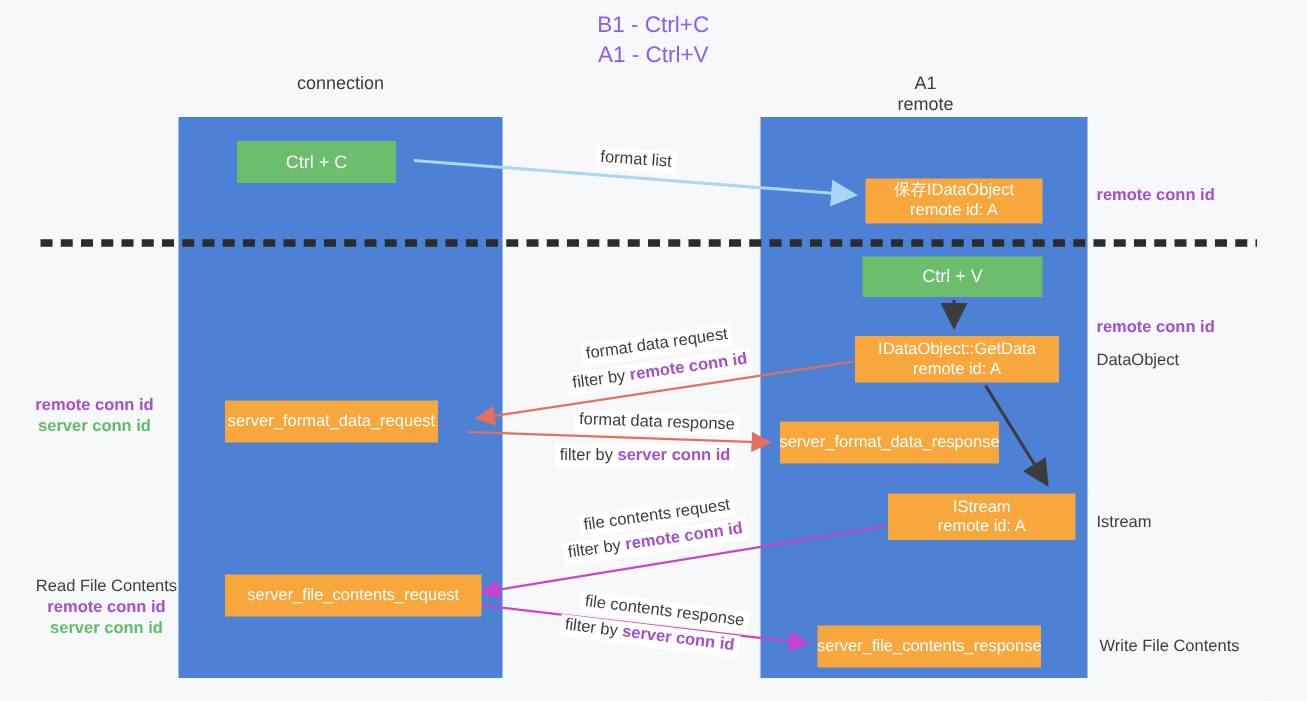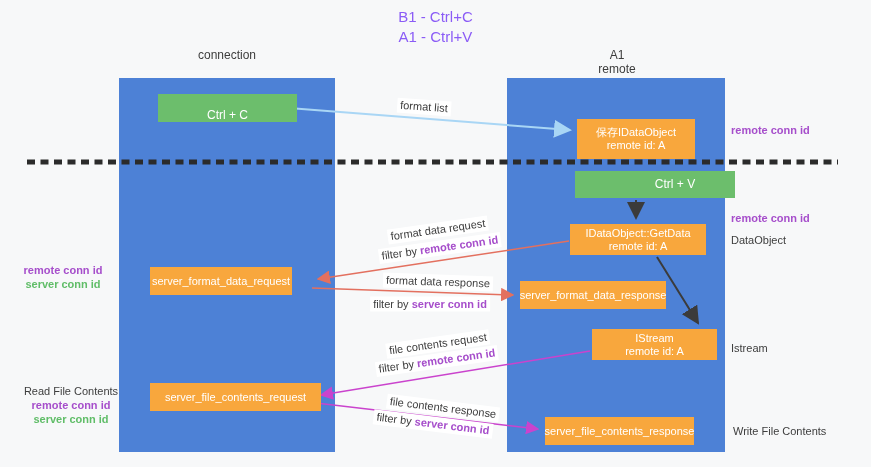--- a/index.html
+++ b/index.html
@@ -87,30 +87,30 @@
     <line x1="27" y1="162" x2="838" y2="162" stroke="#2b2b2b" stroke-width="5" stroke-dasharray="8 5.5"></line>
     <line x1="276" y1="107" x2="570" y2="130" stroke="#a9d6f5" stroke-width="2" marker-end="url(#ah-blue)"></line>
     <line x1="636" y1="200" x2="636" y2="218" stroke="#3b3b3b" stroke-width="2" marker-end="url(#ah-black)"></line>
     <line x1="569" y1="241" x2="318" y2="279" stroke="#e3705f" stroke-width="1.5" marker-end="url(#ah-red)"></line>
     <line x1="312" y1="288" x2="513" y2="295" stroke="#e3705f" stroke-width="1.5" marker-end="url(#ah-red)"></line>
     <line x1="657" y1="257" x2="698" y2="323" stroke="#3b3b3b" stroke-width="2" marker-end="url(#ah-black)"></line>
     <line x1="590" y1="351" x2="321" y2="395" stroke="#ca43cd" stroke-width="1.5" marker-end="url(#ah-magenta)"></line>
     <line x1="316" y1="403" x2="538" y2="429" stroke="#ca43cd" stroke-width="1.5" marker-end="url(#ah-magenta)"></line>
   </svg>
 
-  <div class="abs node green" style="left:158px; top:94px; width:139px; height:28px;justify-content:flex-end;">
+  <div class="abs node green" style="left:158px; top:94px; width:106px; height:28px;">
     <div>Ctrl + C</div>
   </div>
 
-  <div class="abs node orange" style="left:577px; top:119px; width:118px; height:40px;">
+  <div class="abs node orange" style="left:577px; top:119px; width:118px; height:30px;">
     <div>保存IDataObject</div>
     <div>remote id: A</div>
   </div>
 
-  <div class="abs node green" style="left:575px; top:171px; width:120px; height:27px;padding-left:40px;">
+  <div class="abs node green" style="left:575px; top:171px; width:120px; height:27px;">
     <div>Ctrl + V</div>
   </div>
 
   <div class="abs node orange" style="left:570px; top:224px; width:136px; height:31px;">
     <div>IDataObject::GetData</div>
     <div>remote id: A</div>
   </div>
 
   <div class="abs node orange" style="left:150px; top:267px; width:142px; height:28px;">
     <div>server_format_data_request</div>

